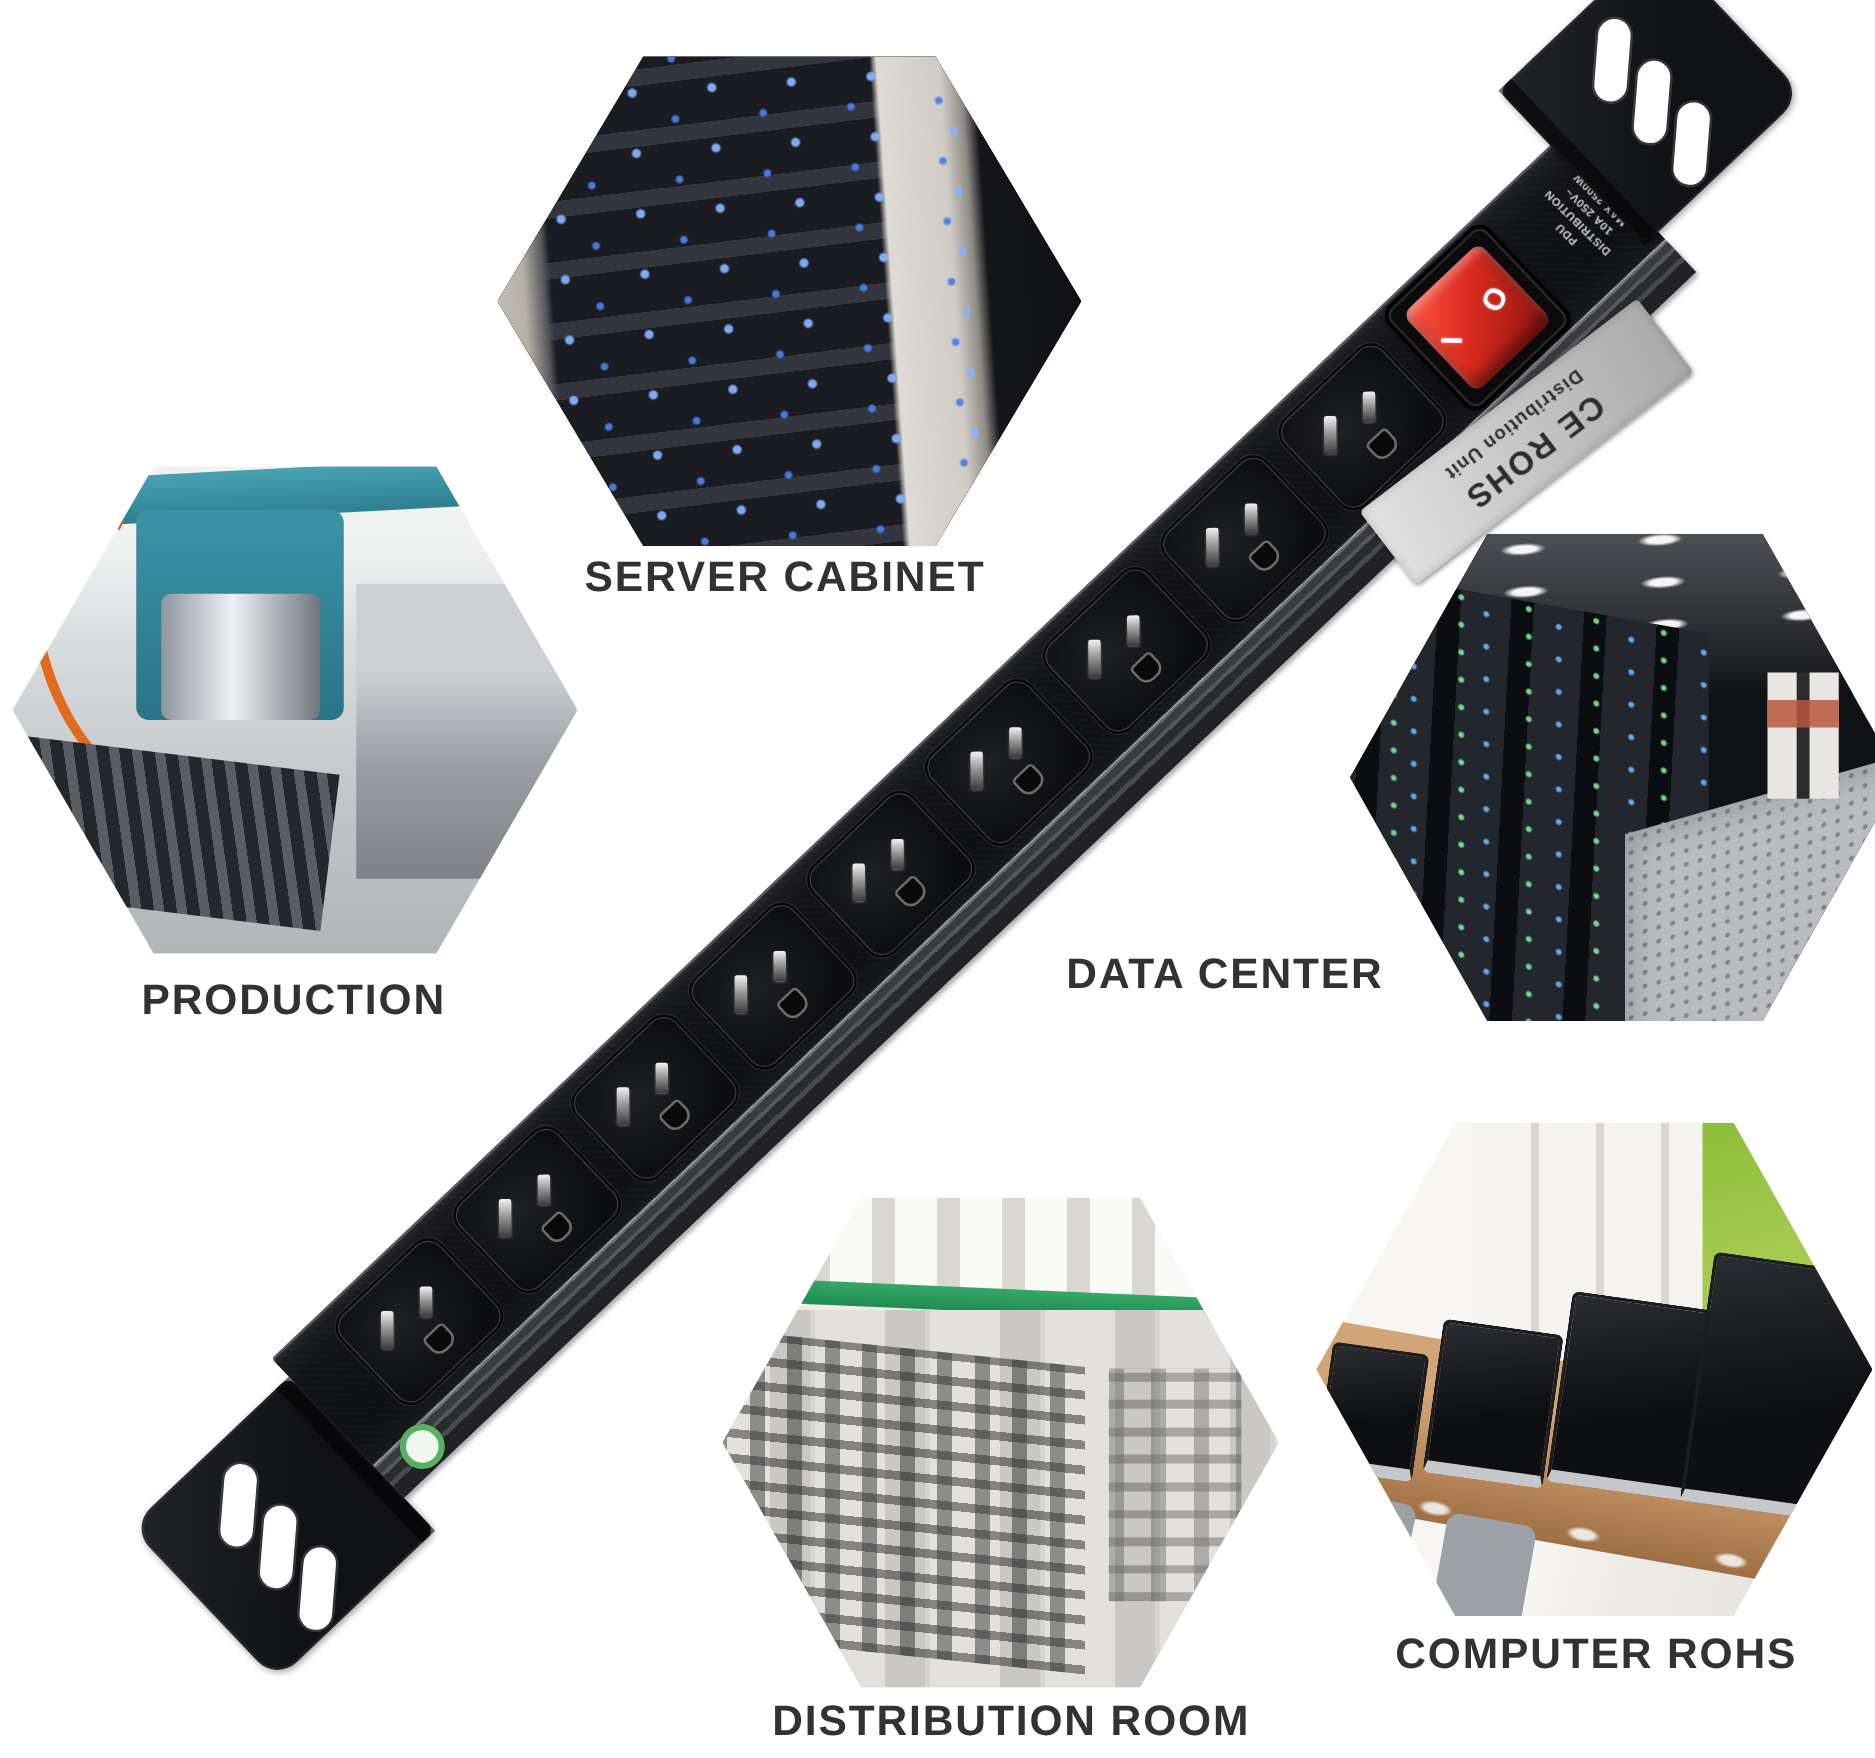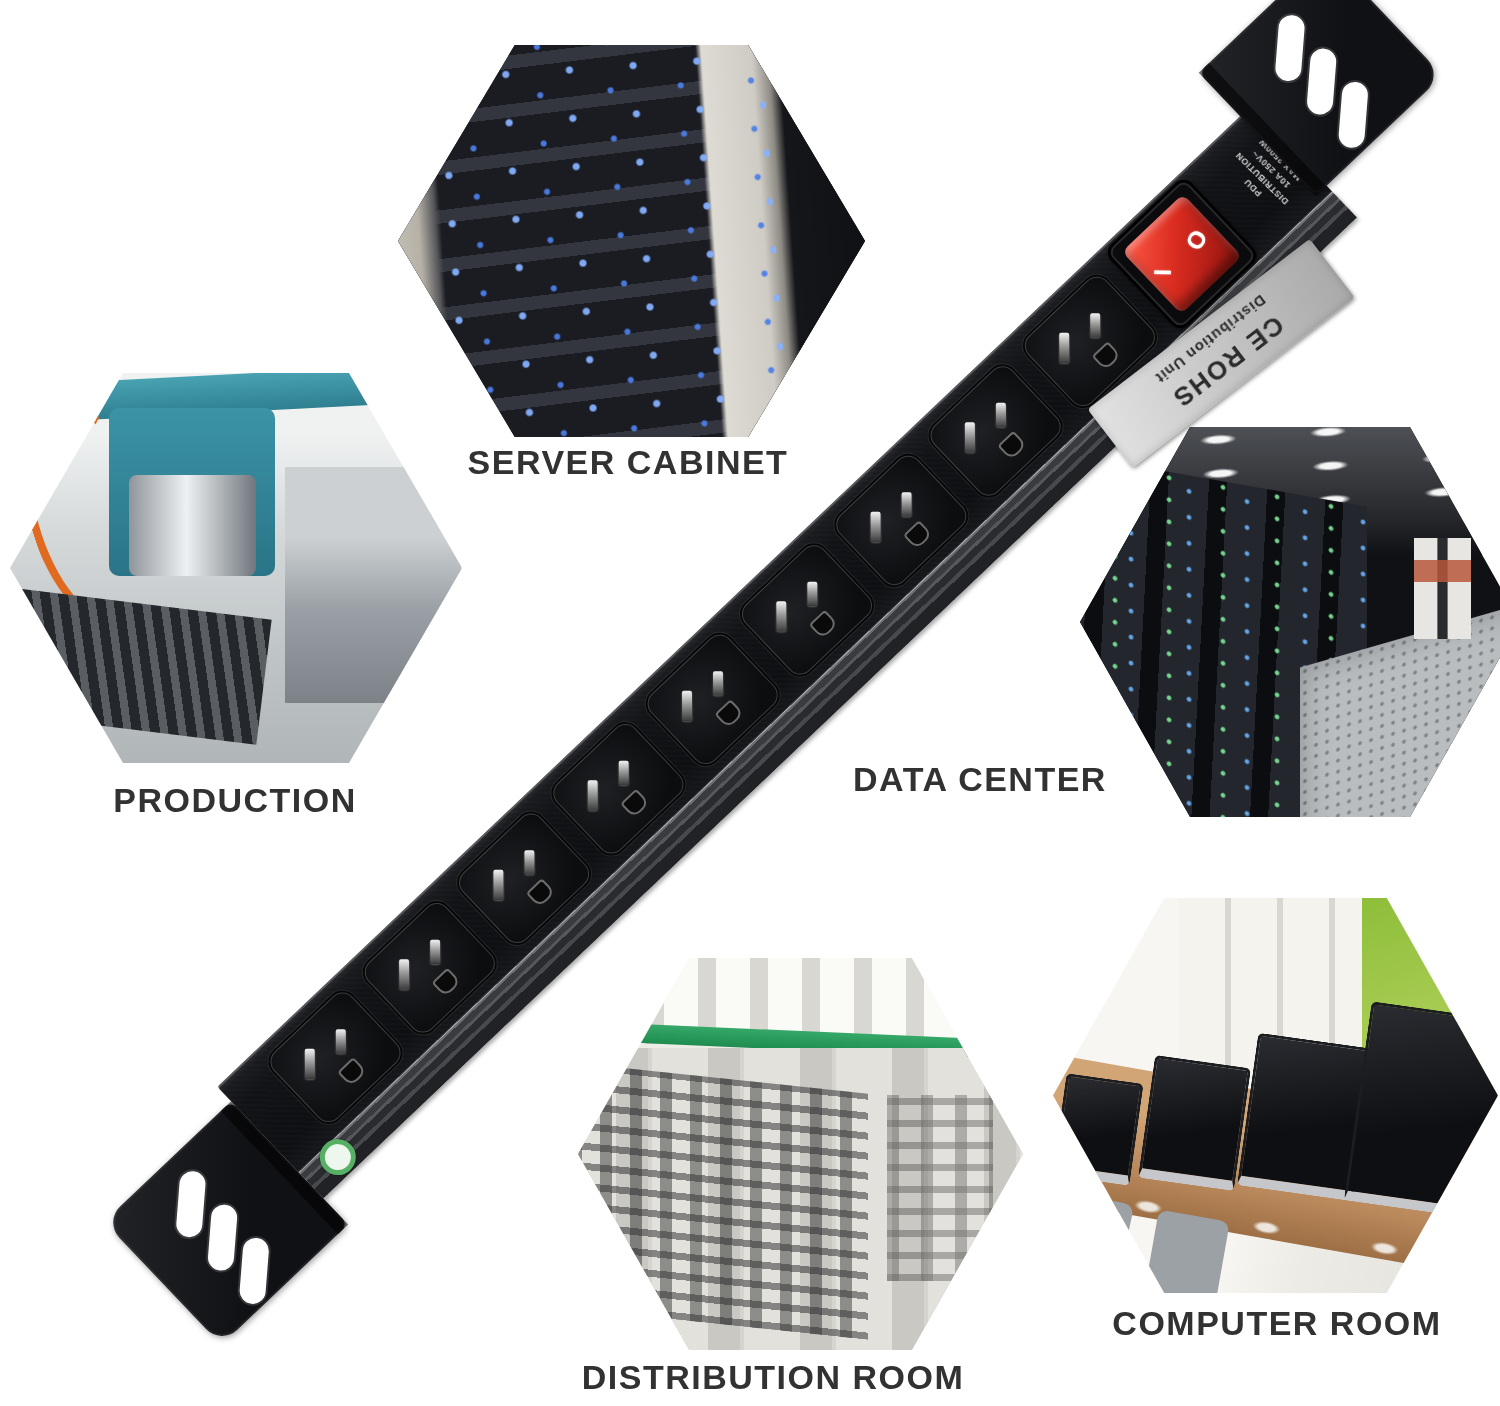--- a/index.html
+++ b/index.html
@@ -211,22 +211,22 @@
     <div class="cr-s cr-s3"></div>
     <div class="cr-s cr-s4"></div>
     <div class="cr-chair cr-c1"></div>
     <div class="cr-chair cr-c2"></div>
   </div>
 </figure>
 
 <div class="caption" style="left:628px;top:443px;">SERVER CABINET</div>
 <div class="caption" style="left:235px;top:781px;">PRODUCTION</div>
 <div class="caption" style="left:980px;top:760px;text-align:center;">DATA CENTER</div>
-<div class="caption" style="left:773px;top:1358px;">DISTRIBUTION ROOM</div>
-<div class="caption" style="left:1277px;top:1304px;">COMPUTER ROOM</div>
+<div class="caption" style="left:809px;top:1358px;">DISTRIBUTION ROOM</div>
+<div class="caption" style="left:1277px;top:1304px;">COMPUTER ROHS</div>
 
 <div class="pdu">
 
   <div class="bracket left">
     <span class="bslot bs1"></span>
     <span class="bslot bs2"></span>
     <span class="bslot bs3"></span>
   </div>
 
   <div class="pbody">

